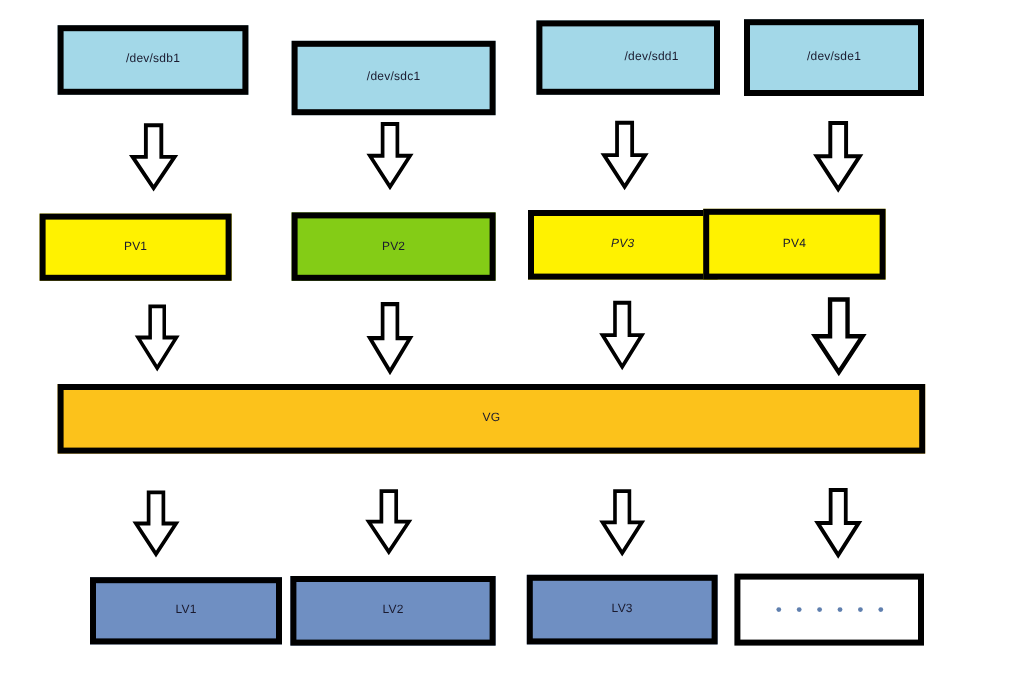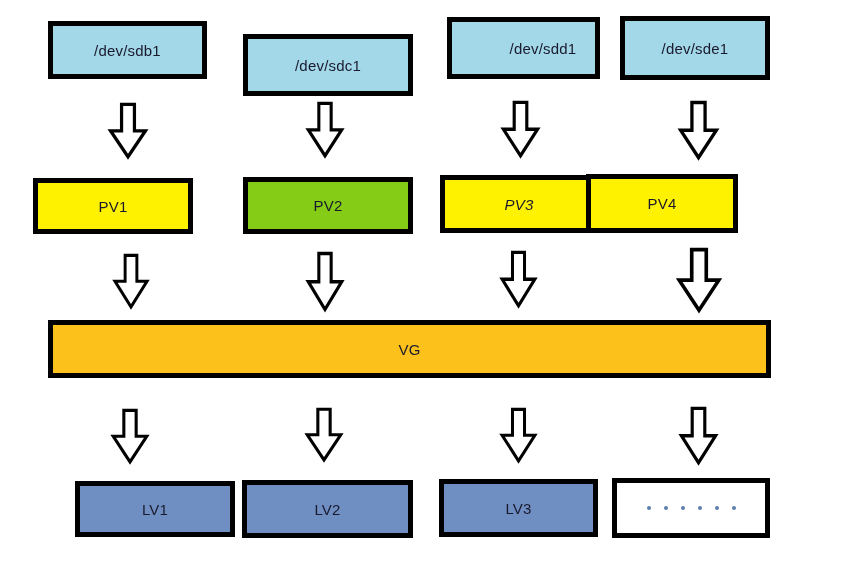--- a/index.html
+++ b/index.html
@@ -20,21 +20,21 @@
   }
 
   
   .node {
     position: absolute;
     box-sizing: border-box;
     border: 5px solid #000000;
     display: flex;
     align-items: center;
     justify-content: center;
-    font-size: 15px;
+    font-size: 10px;
     color: #1a1a2e;
     letter-spacing: 0.2px;
     line-height: 1;
     white-space: nowrap;
     user-select: none;
   }
   .node .node-label {
     display: block;
     pointer-events: none;
   }

